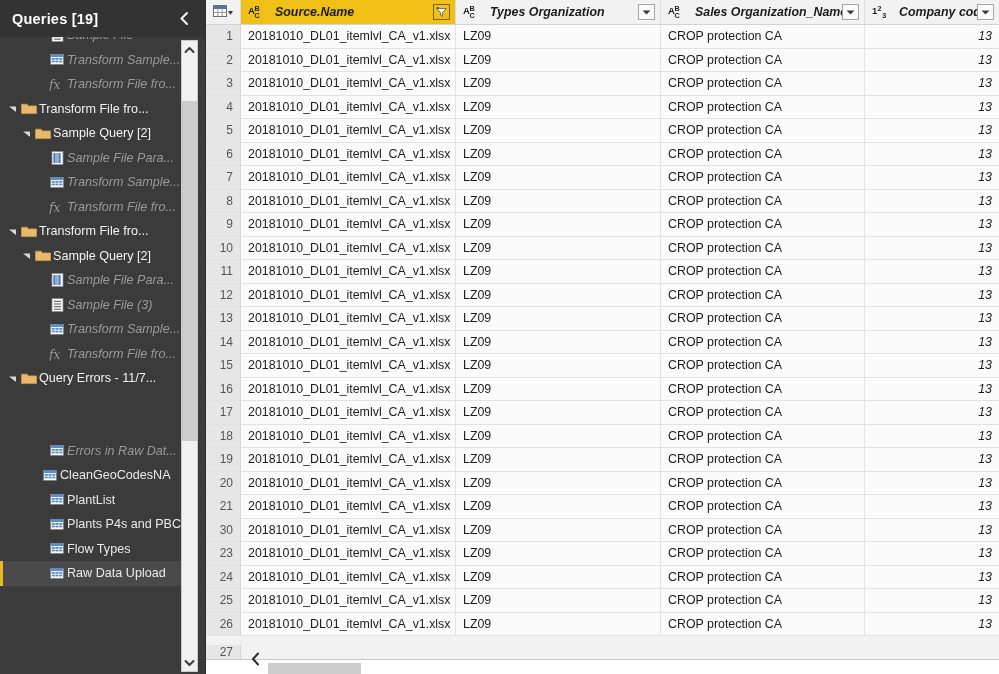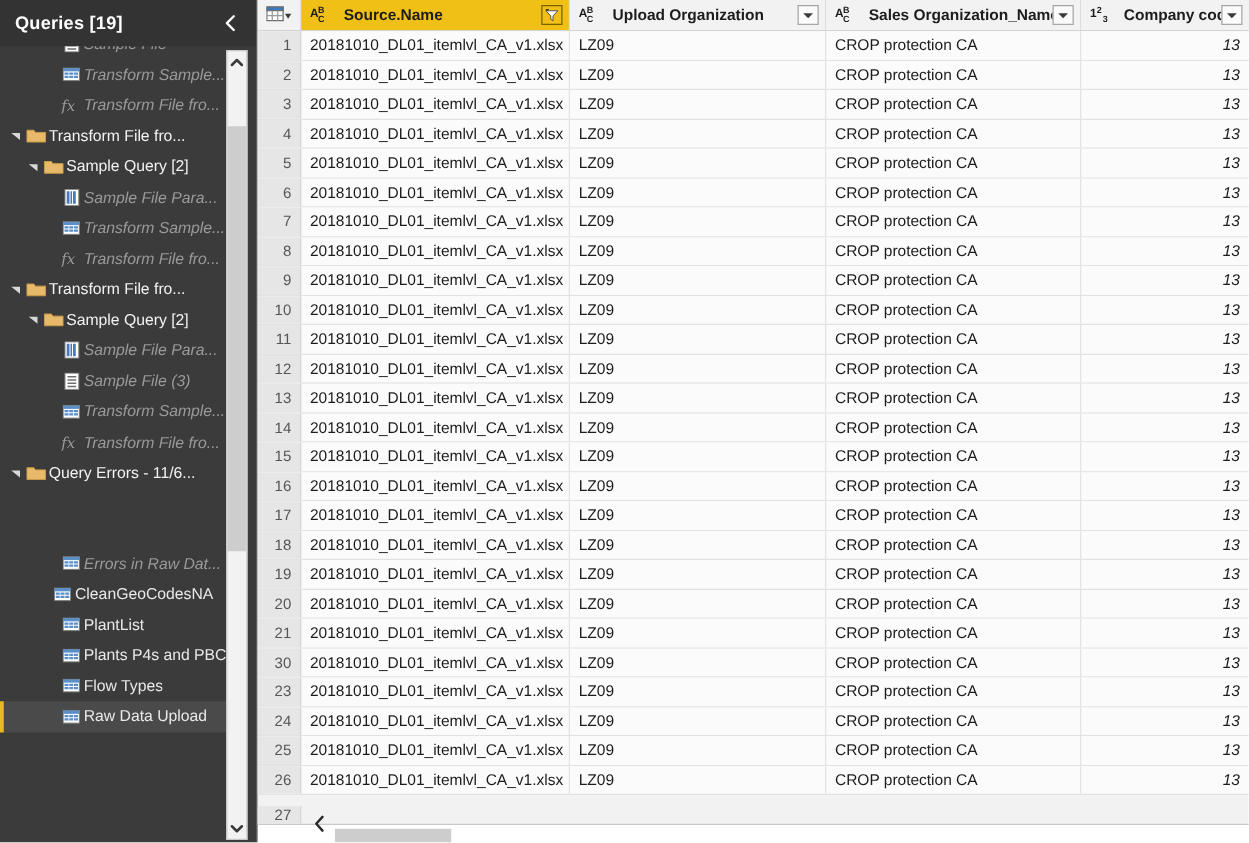--- a/index.html
+++ b/index.html
@@ -135,21 +135,21 @@
     white-space: nowrap;
     overflow: hidden;
     cursor: pointer;
   }
   .hdr-cell.active { background: #f0c017; }
   .type-icon {
     flex: 0 0 auto;
     margin-right: 7px;
     display: flex; align-items: center;
   }
-  .hdr-text { overflow: hidden; text-overflow: ellipsis; }
+  .hdr-text { overflow: hidden; text-overflow: ellipsis; font-style: italic; }
   .hdr-btn {
     position: absolute; right: 5px; top: 4px;
     width: 17px; height: 16px;
     display: flex; align-items: center; justify-content: center;
     border: 1px solid #a5a5a5;
     background: #fbfbfb;
     cursor: pointer;
   }
   .hdr-cell.active .hdr-btn {
     border-color: #7a6200;
@@ -432,21 +432,21 @@
             <span class="twisty">
               <svg width="9" height="9" viewBox="0 0 9 9">
                 <polygon points="1,2.4 8,2.4 8,8" fill="#d8d8d8"></polygon>
               </svg>
             </span>
             <span class="ticon">
               <svg width="16" height="13" viewBox="0 0 16 13">
                 <path d="M0.5 2.2 L0.5 11.6 L15.5 11.6 L15.5 3.9 L7.3 3.9 L6.1 2.2 Z" fill="#e8b96a" stroke="#c79b47" stroke-width="0.8"></path>
               </svg>
             </span>
-            <span class="tlabel">Query Errors - 11/6...</span>
+            <span class="tlabel">Query Errors - 11/7...</span>
           </div>
           <div class="tree-item dim" style="padding-left: 34px; margin-top: 48px;">
             <span class="twisty">
               <svg width="9" height="9" viewBox="0 0 9 9"></svg>
             </span>
             <span class="ticon">
               <svg width="14" height="13" viewBox="0 0 14 13">
                 <rect x="0.5" y="1.5" width="13" height="10" fill="#ffffff" stroke="#7b7b7b" stroke-width="0.8"></rect>
                 <rect x="0.5" y="1.5" width="13" height="2.6" fill="#5b8fc9"></rect>
                 <rect x="1.6" y="5" width="3.2" height="1.8" fill="#5b8fc9"></rect>
@@ -602,21 +602,21 @@
             </span>
           </div>
           <div class="hdr-cell" style="flex: 0 0 205px; width: 205px;">
             <span class="type-icon">
               <svg width="20" height="16" viewBox="0 0 20 16">
                 <text x="0" y="9.5" font-family="Liberation Sans, sans-serif" font-size="9.5" font-weight="bold" fill="#1c1c1c">A</text>
                 <text x="6.4" y="6.6" font-family="Liberation Sans, sans-serif" font-size="7.2" font-weight="bold" fill="#1c1c1c">B</text>
                 <text x="6.4" y="13.6" font-family="Liberation Sans, sans-serif" font-size="7.2" font-weight="bold" fill="#1c1c1c">C</text>
               </svg>
             </span>
-            <span class="hdr-text">Upload Organization</span>
+            <span class="hdr-text">Types Organization</span>
             <span class="hdr-btn">
               <span style="display: flex;">
                 <svg width="9" height="7" viewBox="0 0 9 7">
                   <polygon points="0.6,1.6 8.4,1.6 4.5,5.6" fill="#3b3b3b"></polygon>
                 </svg>
               </span>
             </span>
           </div>
           <div class="hdr-cell" style="flex: 0 0 204px; width: 204px;">
             <span class="type-icon">

